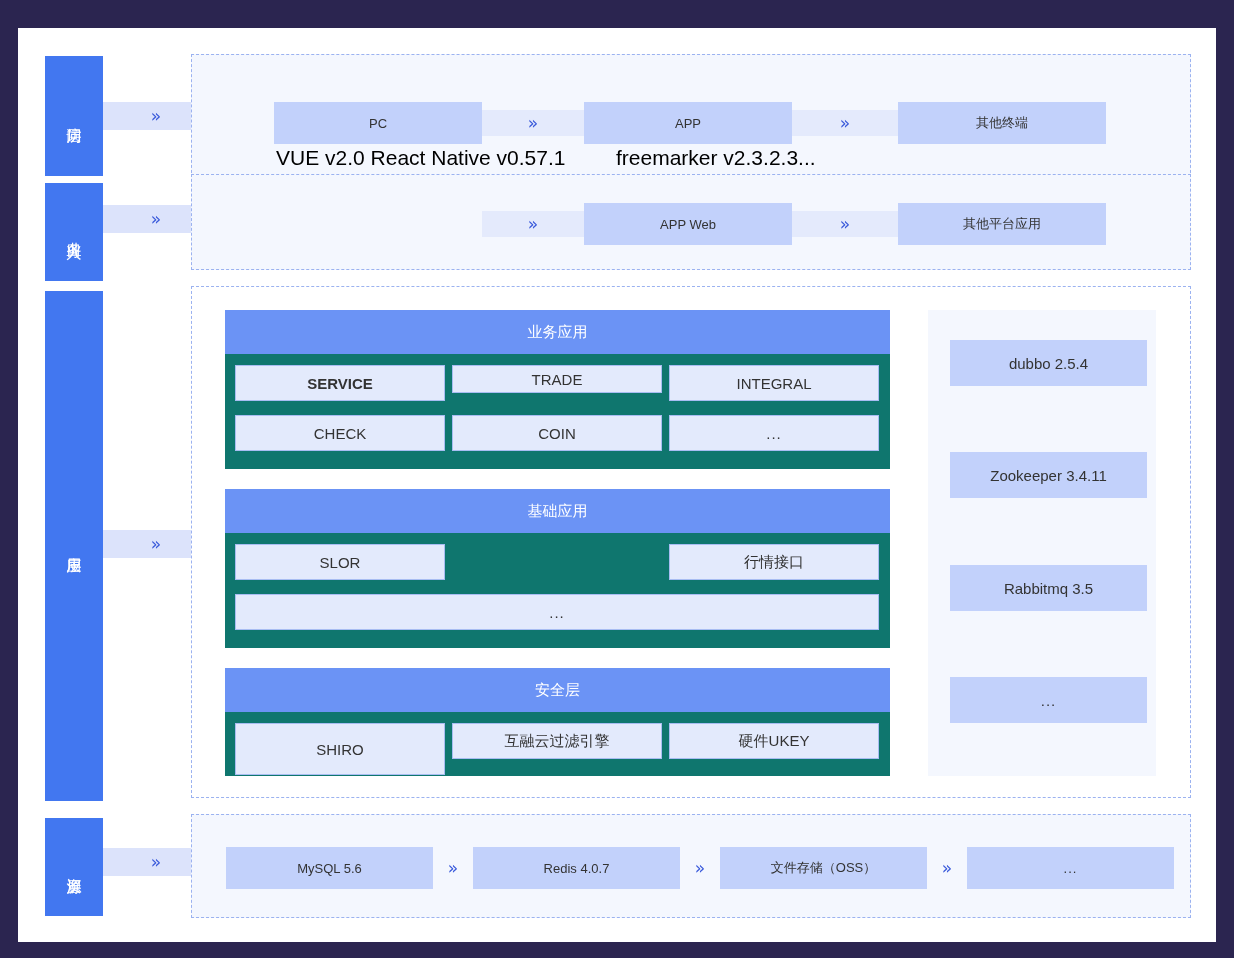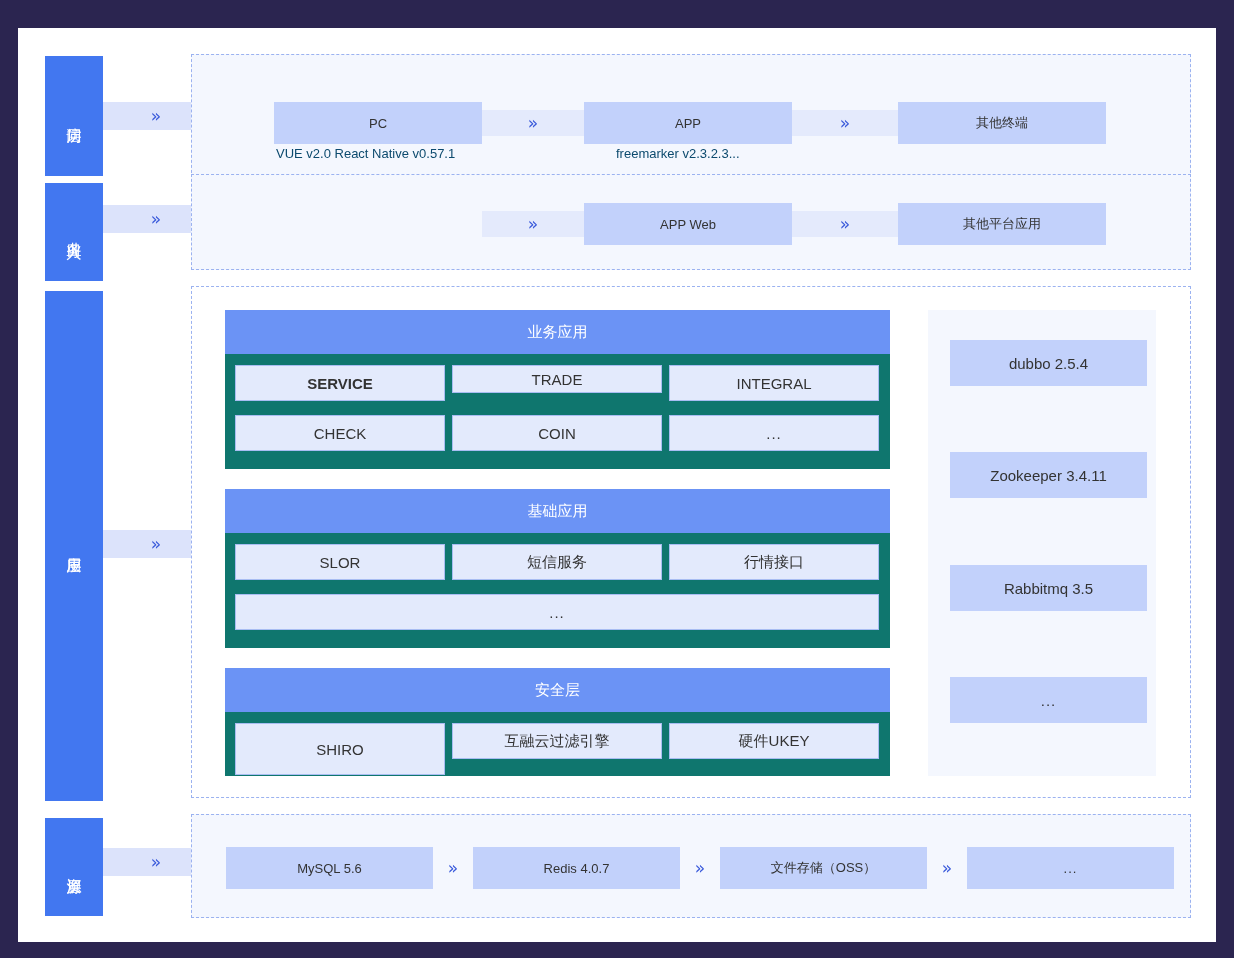--- a/index.html
+++ b/index.html
@@ -64,22 +64,22 @@
     position: absolute;
     background: #C2D1FB;
     color: #333333;
     font-size: 13px;
     display: flex;
     align-items: center;
     justify-content: center;
   }
   .node-sub {
     position: absolute;
-    color: #0c4a6e;
-    font-size: 13px;
+    color: #000000;
+    font-size: 21px;
     white-space: nowrap;
   }
   
   .inline-link {
     position: absolute;
     background: #E4EAFC;
     display: flex;
     align-items: center;
     justify-content: center;
   }
@@ -186,21 +186,20 @@
       <div class="cell" style="left:227px; top:55px; width:210px; height:28px;">TRADE</div>
       <div class="cell" style="left:444px; top:55px; width:210px; height:36px;">INTEGRAL</div>
       <div class="cell" style="left:227px; top:105px; width:210px; height:36px;">COIN</div>
       <div class="cell" style="left:10px; top:105px; width:210px; height:36px;">CHECK</div>
       <div class="cell ell" style="left:444px; top:105px; width:210px; height:36px;">...</div>
     </div>
 
     <div class="group" style="left:33px; top:202px; width:665px; height:159px;">
       <div class="group-head" style="height:44px;">基础应用</div>
       <div class="cell" style="left:10px; top:55px; width:210px; height:36px;">SLOR</div>
-      <div class="cell" style="left:227px; top:55px; width:210px; height:36px;">短信服务</div>
       <div class="cell" style="left:444px; top:55px; width:210px; height:36px;">行情接口</div>
       <div class="cell ell" style="left:10px; top:105px; width:644px; height:36px;">...</div>
     </div>
 
     <div class="group" style="left:33px; top:381px; width:665px; height:108px;">
       <div class="group-head" style="height:44px;">安全层</div>
       <div class="cell" style="left:10px; top:55px; width:210px; height:52px;">SHIRO</div>
       <div class="cell" style="left:227px; top:55px; width:210px; height:36px;">互融云过滤引擎</div>
       <div class="cell" style="left:444px; top:55px; width:210px; height:36px;">硬件UKEY</div>
     </div>

